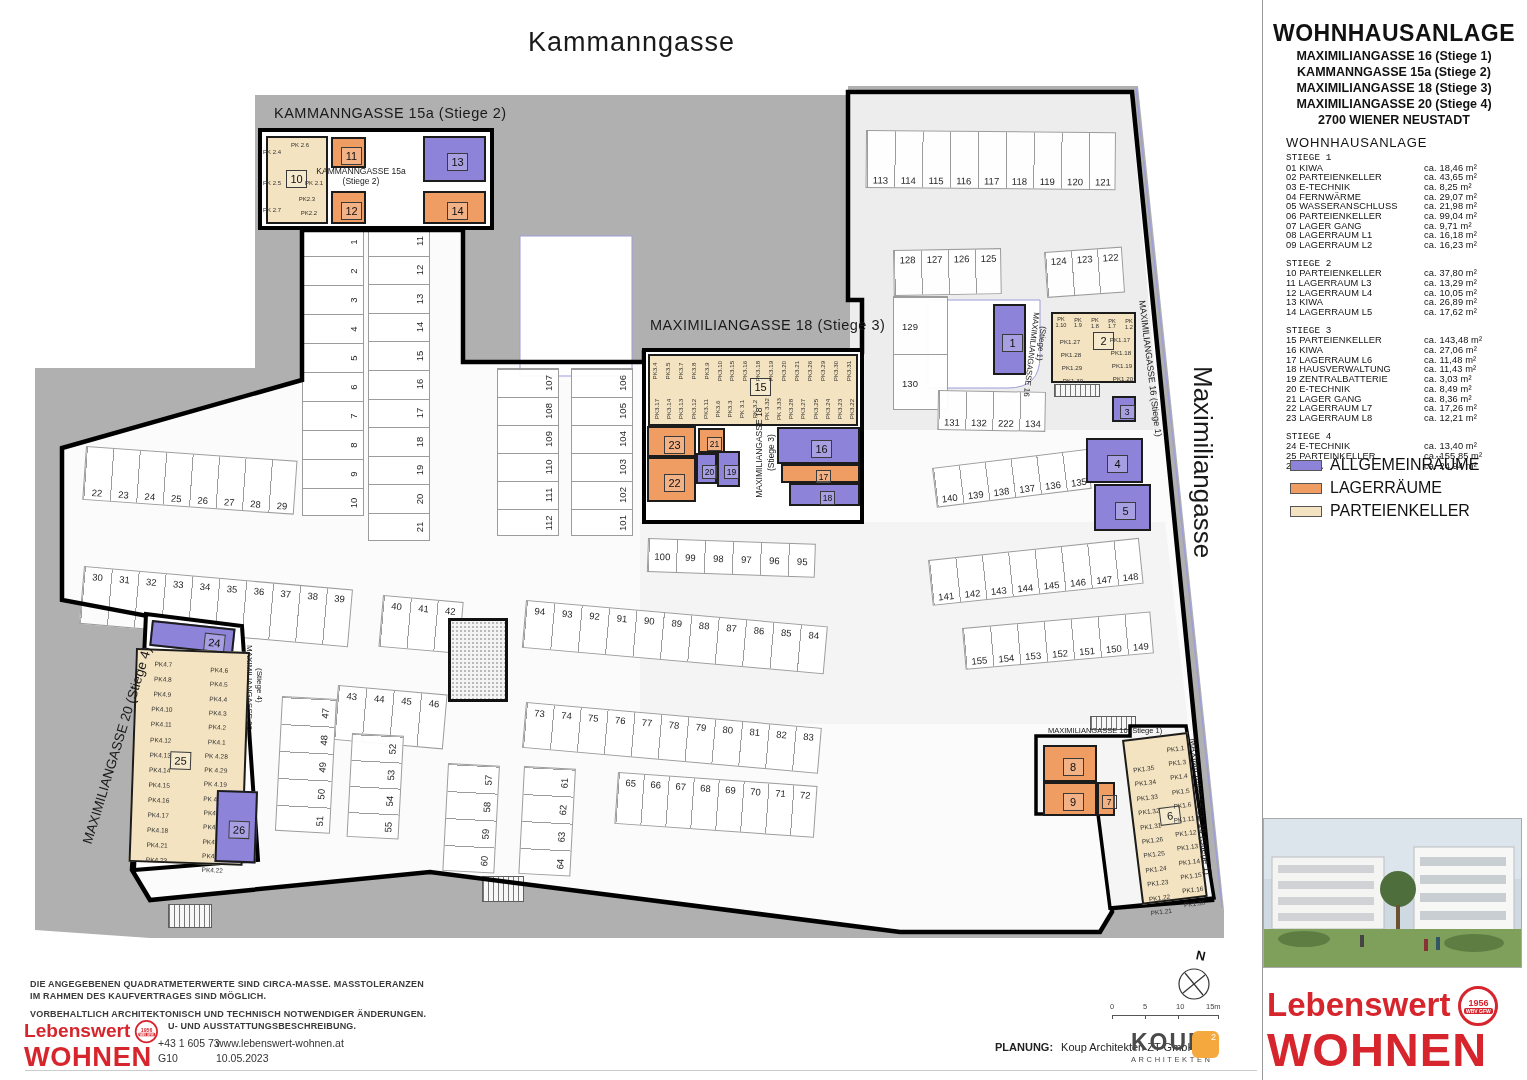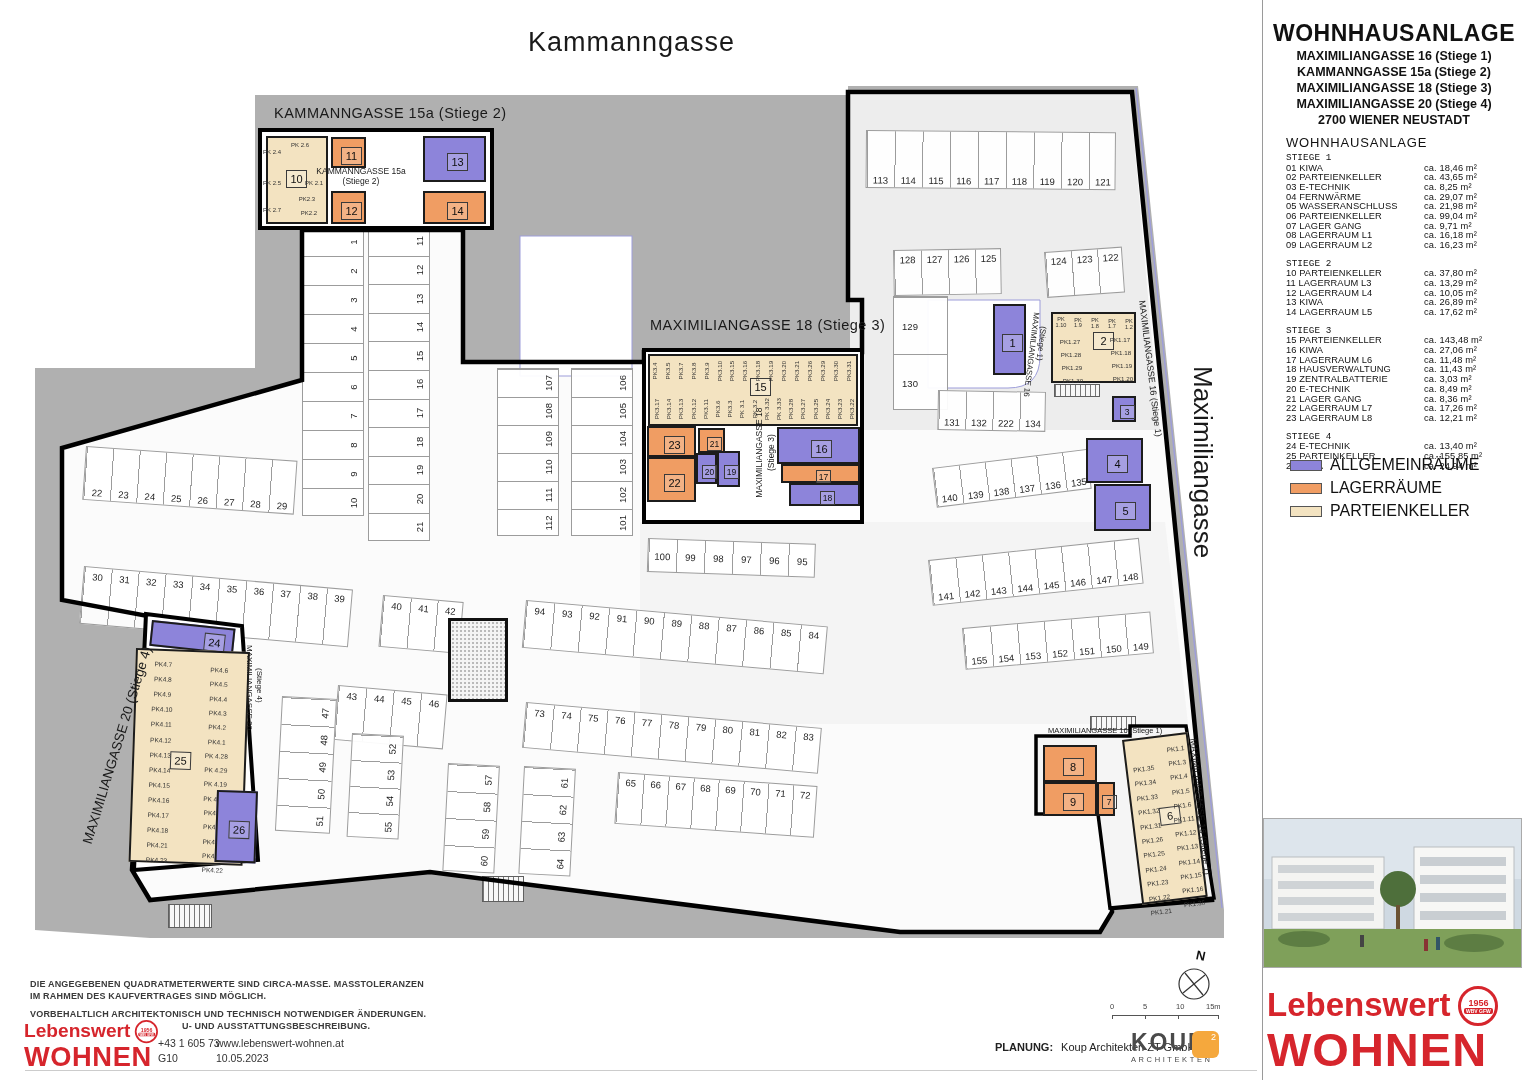--- a/index.html
+++ b/index.html
@@ -678,21 +678,21 @@
         <span class="yr" style="font-size:9px;">1956</span>
         <span class="bn" style="font-size:5px;">WBV GFW</span>
       </span>
     </div>
     <div class="lw-line2" style="font-size:47px;">WOHNEN</div>
   </div>
 
   <div class="note" style="left:30px;top:979px;">DIE ANGEGEBENEN QUADRATMETERWERTE SIND CIRCA-MASSE. MASSTOLERANZEN</div>
   <div class="note" style="left:30px;top:991px;">IM RAHMEN DES KAUFVERTRAGES SIND MÖGLICH.</div>
   <div class="note" style="left:30px;top:1009px;">VORBEHALTLICH ARCHITEKTONISCH UND TECHNISCH NOTWENDIGER ÄNDERUNGEN.</div>
-  <div class="note" style="left:150px;top:1021px;padding-left:32px;">U- UND AUSSTATTUNGSBESCHREIBUNG.</div>
+  <div class="note" style="left:136px;top:1021px;padding-left:32px;">U- UND AUSSTATTUNGSBESCHREIBUNG.</div>
   <div class="contact" style="left:158px;top:1037px;">+43 1 605 73</div>
   <div class="contact" style="left:158px;top:1052px;">G10</div>
   <div class="contact" style="left:216px;top:1037px;">www.lebenswert-wohnen.at</div>
   <div class="contact" style="left:216px;top:1052px;">10.05.2023</div>
   <div id="footer-rule"></div>
 
   <div id="planung">
     <b>PLANUNG:</b><span>Koup Architekten ZT GmbH</span>
   </div>
   <div id="koup">

